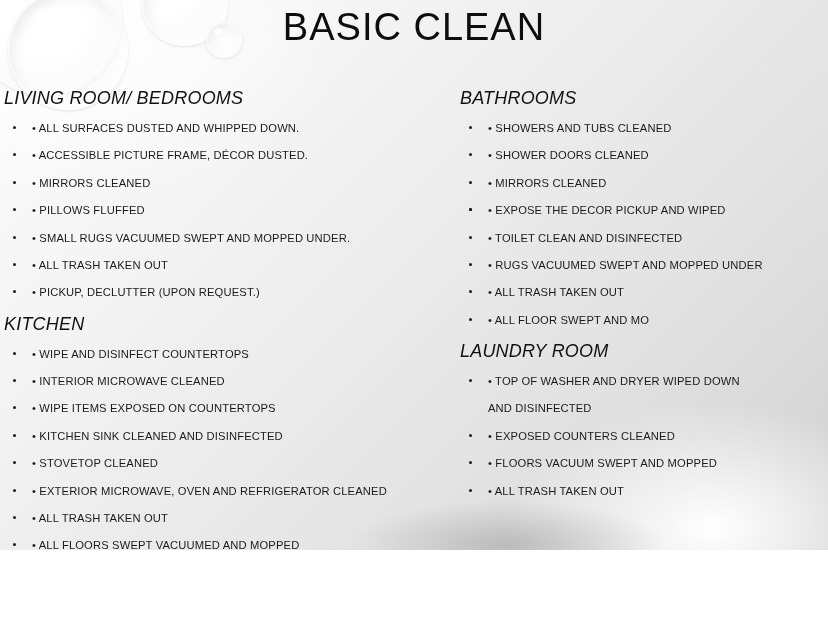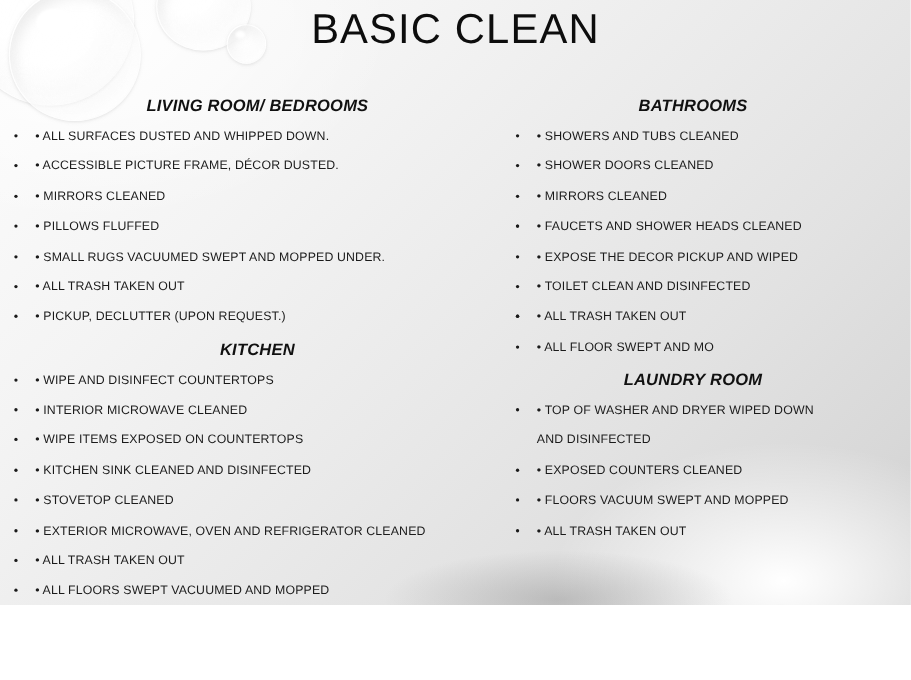--- a/index.html
+++ b/index.html
@@ -82,27 +82,26 @@
 
   
   .col {
     position: absolute;
     top: 88px;
   }
   .col-left  { left: 4px;   width: 460px; }
   .col-right { left: 460px; width: 340px; }
 
   .section-head {
-    font-size: 15px;
-    font-weight: bold;
+    font-size: 18px;
+    font-weight: normal;
     font-style: italic;
     color: #111;
     letter-spacing: 0.2px;
     margin: 0 0 13px 0;
-    text-align: center;
   }
   .section-head.spaced { margin-top: 4px; }
 
   ul.items {
     list-style: none;
     margin: 0;
     padding: 0;
   }
   ul.items li {
     position: relative;
@@ -168,24 +167,23 @@
   </div>
 
   <div class="col col-right">
 
     <div class="section-head">BATHROOMS</div>
     <ul class="items">
       <li><span class="dot"></span><span>• SHOWERS AND TUBS CLEANED</span></li>
       <li><span class="dot"></span><span>• SHOWER DOORS CLEANED</span></li>
       <li><span class="dot"></span><span>• MIRRORS CLEANED</span></li>
       <li><span class="dot"></span></li>
-      <li><span class="dot"></span><span>• FAUCETS AND SHOWER HEADS CLEANED</span></li>
       <li><span class="dot"></span><span>• EXPOSE THE DECOR PICKUP AND WIPED</span></li>
       <li><span class="dot"></span><span>• TOILET CLEAN AND DISINFECTED</span></li>
-      <li><span class="dot"></span></li>
+      <li><span class="dot"></span><span>• RUGS VACUUMED SWEPT AND MOPPED UNDER</span></li>
       <li><span class="dot"></span><span>• ALL TRASH TAKEN OUT</span></li>
       <li><span class="dot"></span><span>• ALL FLOOR SWEPT AND MO</span></li>
     </ul>
 
     <div class="section-head spaced">LAUNDRY ROOM</div>
     <ul class="items">
       <li><span class="dot"></span><span>• TOP OF WASHER AND DRYER WIPED DOWN</span></li>
       <li class="nodot"><span>AND DISINFECTED</span></li>
       <li><span class="dot"></span><span>• EXPOSED COUNTERS CLEANED</span></li>
       <li><span class="dot"></span><span>• FLOORS VACUUM SWEPT AND MOPPED</span></li>

